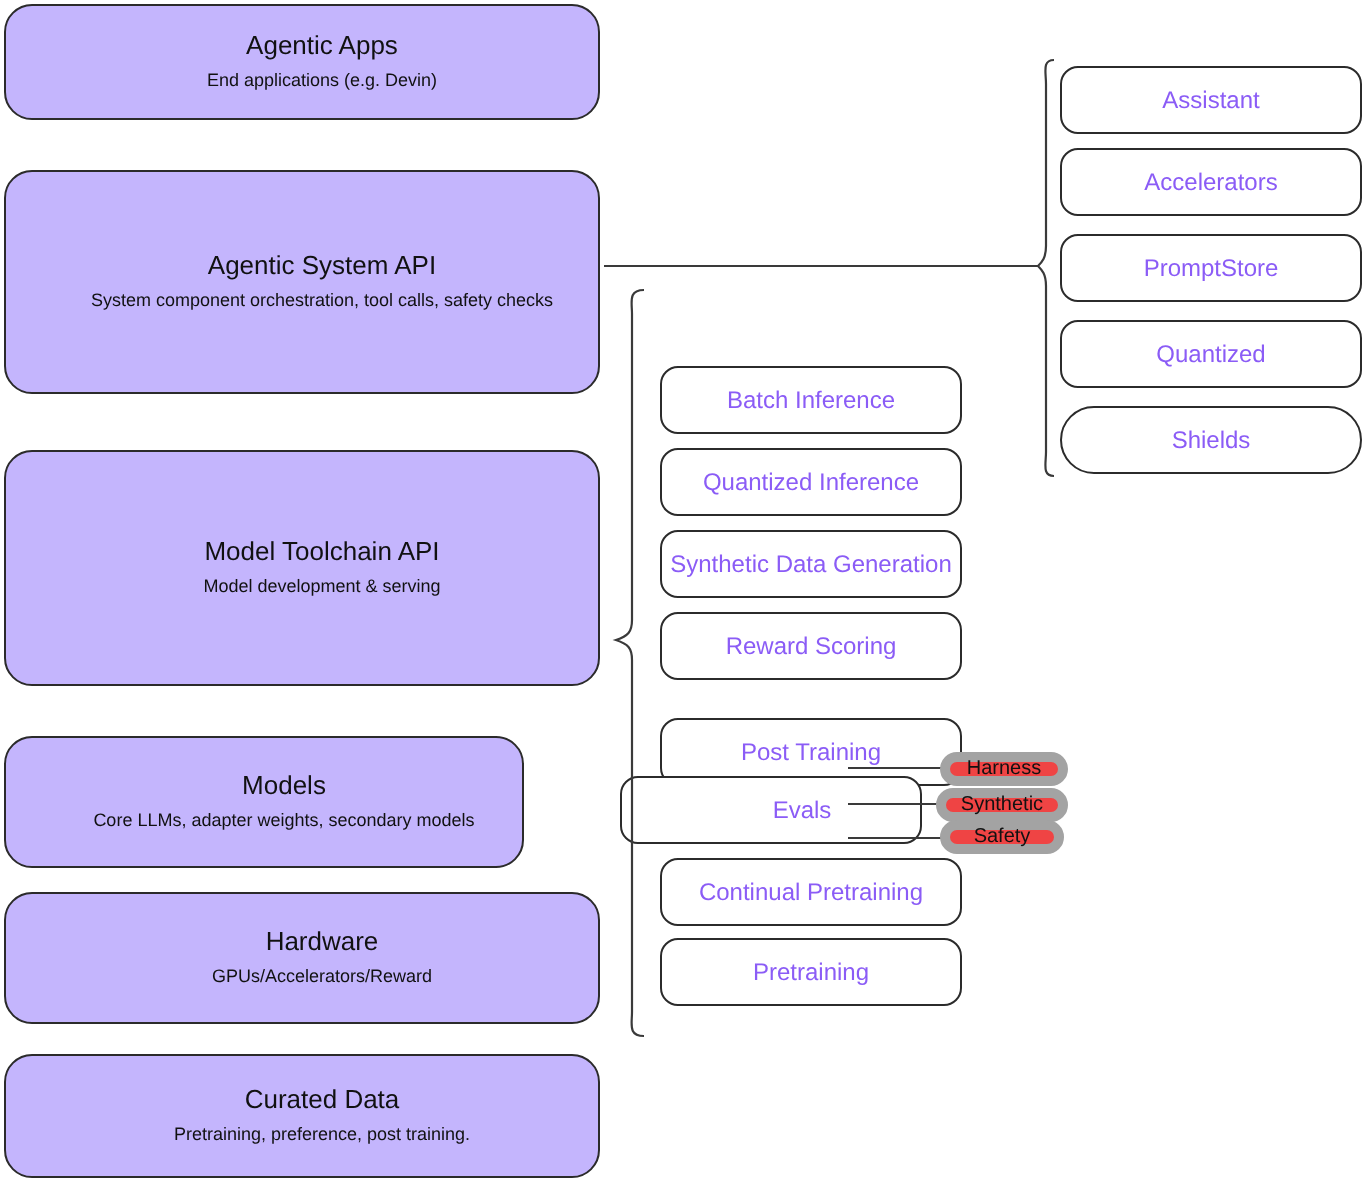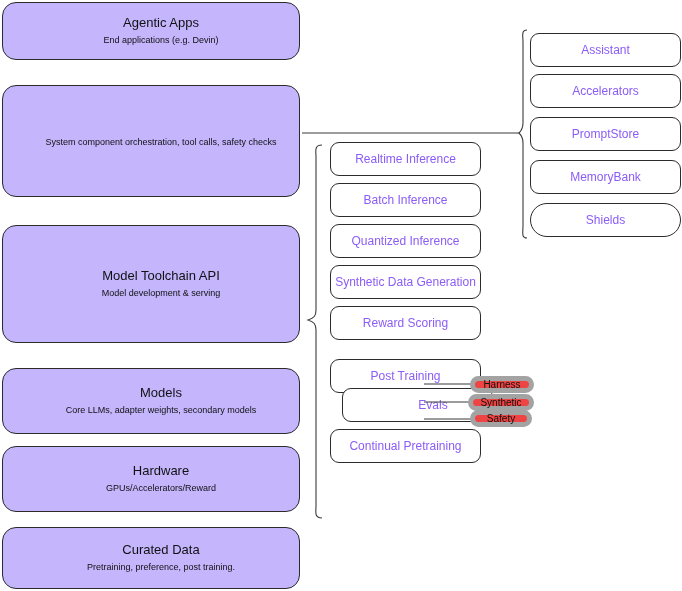--- a/index.html
+++ b/index.html
@@ -95,56 +95,57 @@
 <body>
 
 <div id="canvas">
 
   <div class="box layer-box" style="left:2px; top:2px; width:298px; height:58px;">
     <div class="title">Agentic Apps</div>
     <div class="subtitle">End applications (e.g. Devin)</div>
   </div>
 
   <div class="box layer-box" style="left:2px; top:85px; width:298px; height:112px;">
+    <div class="title">Agentic System API</div>
     <div class="subtitle">System component orchestration, tool calls, safety checks</div>
   </div>
 
   <div class="box layer-box" style="left:2px; top:225px; width:298px; height:118px;">
     <div class="title">Model Toolchain API</div>
     <div class="subtitle">Model development &amp; serving</div>
   </div>
 
-  <div class="box layer-box" style="left:2px; top:368px; width:298px; height:66px;">
+  <div class="box layer-box" style="left:2px; top:368px; width:260px; height:66px;">
     <div class="title">Models</div>
     <div class="subtitle">Core LLMs, adapter weights, secondary models</div>
   </div>
 
   <div class="box layer-box" style="left:2px; top:446px; width:298px; height:66px;justify-content:center;">
     <div class="title">Hardware</div>
     <div class="subtitle">GPUs/Accelerators/Reward</div>
   </div>
 
   <div class="box layer-box" style="left:2px; top:527px; width:298px; height:62px;">
     <div class="title">Curated Data</div>
     <div class="subtitle">Pretraining, preference, post training.</div>
   </div>
 
-  <div class="chip" style="left:330px; top:142px; width:151px; height:34px;">Realtime Inference</div>
   <div class="chip" style="left:330px; top:183px; width:151px; height:34px;">Batch Inference</div>
   <div class="chip" style="left:330px; top:224px; width:151px; height:34px;">Quantized Inference</div>
   <div class="chip" style="left:330px; top:265px; width:151px; height:34px;">Synthetic Data Generation</div>
   <div class="chip" style="left:330px; top:306px; width:151px; height:34px;">Reward Scoring</div>
   <div class="chip" style="left:330px; top:359px; width:151px; height:34px;">Post Training</div>
-  <div class="chip" style="left:342px; top:388px; width:151px; height:34px;padding-left:31px;">Evals</div>
+  <div class="chip" style="left:310px; top:388px; width:151px; height:34px;padding-left:31px;">Evals</div>
   <div class="chip" style="left:330px; top:429px; width:151px; height:34px;">Continual Pretraining</div>
+  <div class="chip" style="left:330px; top:469px; width:151px; height:34px;">Pretraining</div>
 
   <div class="chip" style="left:530px; top:33px; width:151px; height:34px;">Assistant</div>
   <div class="chip" style="left:530px; top:74px; width:151px; height:34px;">Accelerators</div>
   <div class="chip" style="left:530px; top:117px; width:151px; height:34px;">PromptStore</div>
-  <div class="chip" style="left:530px; top:160px; width:151px; height:34px;">MemoryBank</div>
+  <div class="chip" style="left:530px; top:160px; width:151px; height:34px;">Quantized</div>
   <div class="chip" style="left:530px; top:203px; width:151px; height:34px;border-radius:17px;">Shields</div>
 
   <div class="pill" style="left:470px; top:376px; width:64px; height:17px;">Harness</div>
   <div class="pill" style="left:468px; top:394px; width:66px; height:17px;">Synthetic</div>
   <div class="pill" style="left:470px; top:410px; width:62px; height:17px;">Safety</div>
 
   <svg id="wires" viewBox="0 0 682 591" xmlns="http://www.w3.org/2000/svg">
 
     <line x1="302" y1="133" x2="519" y2="133"></line>
 

